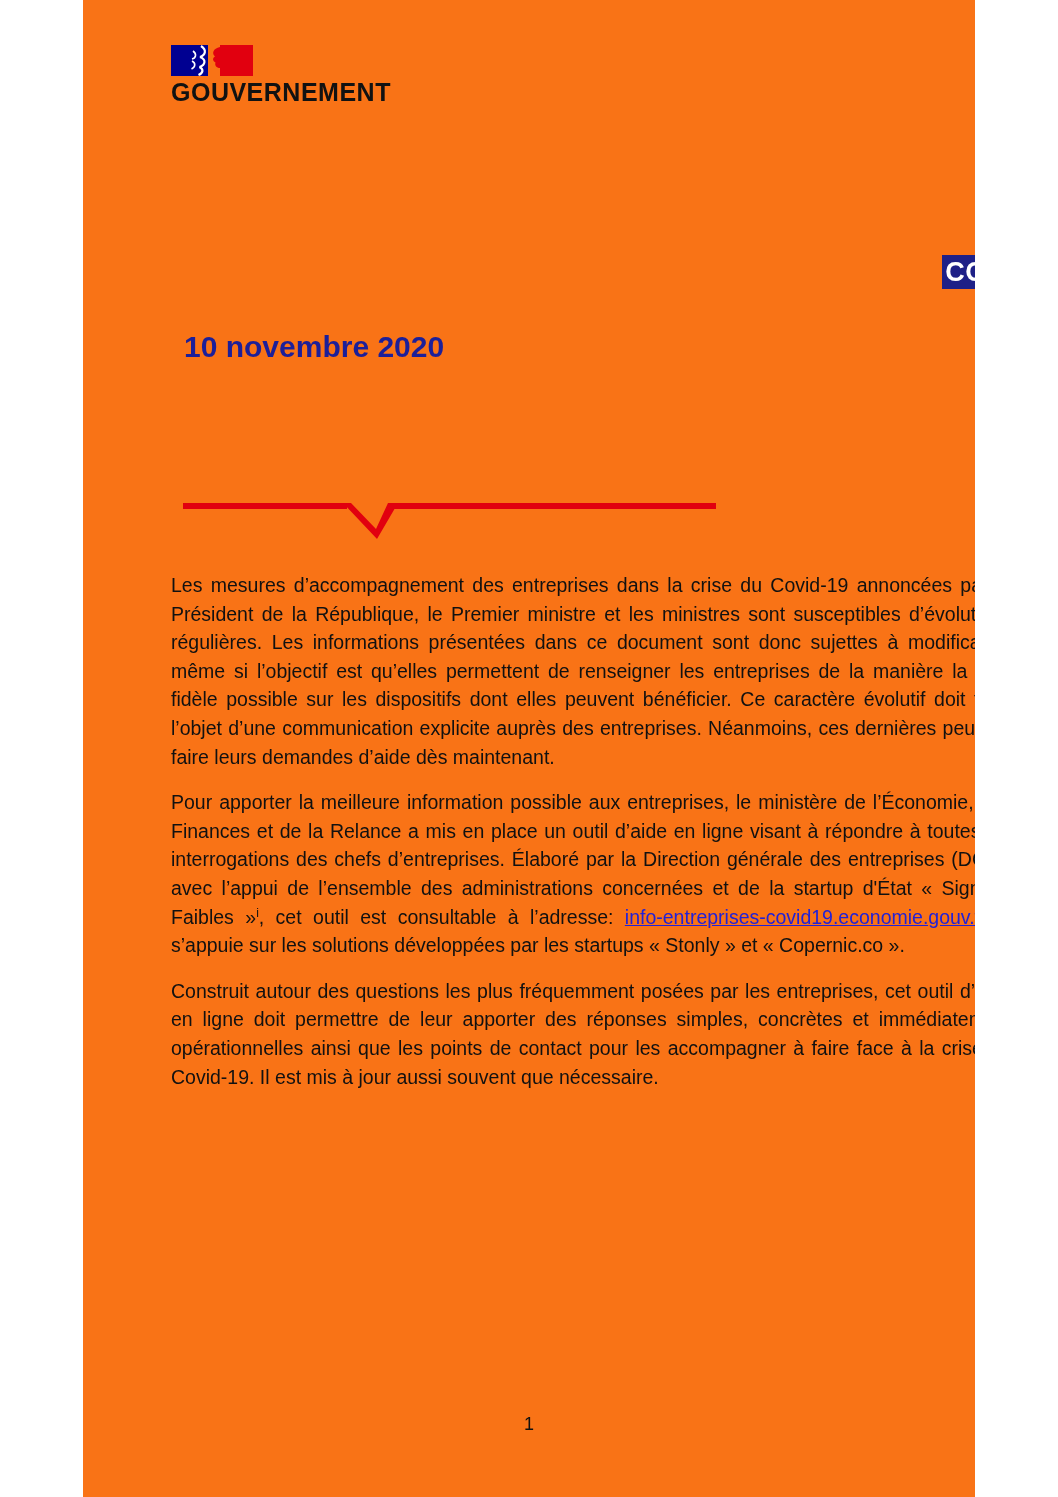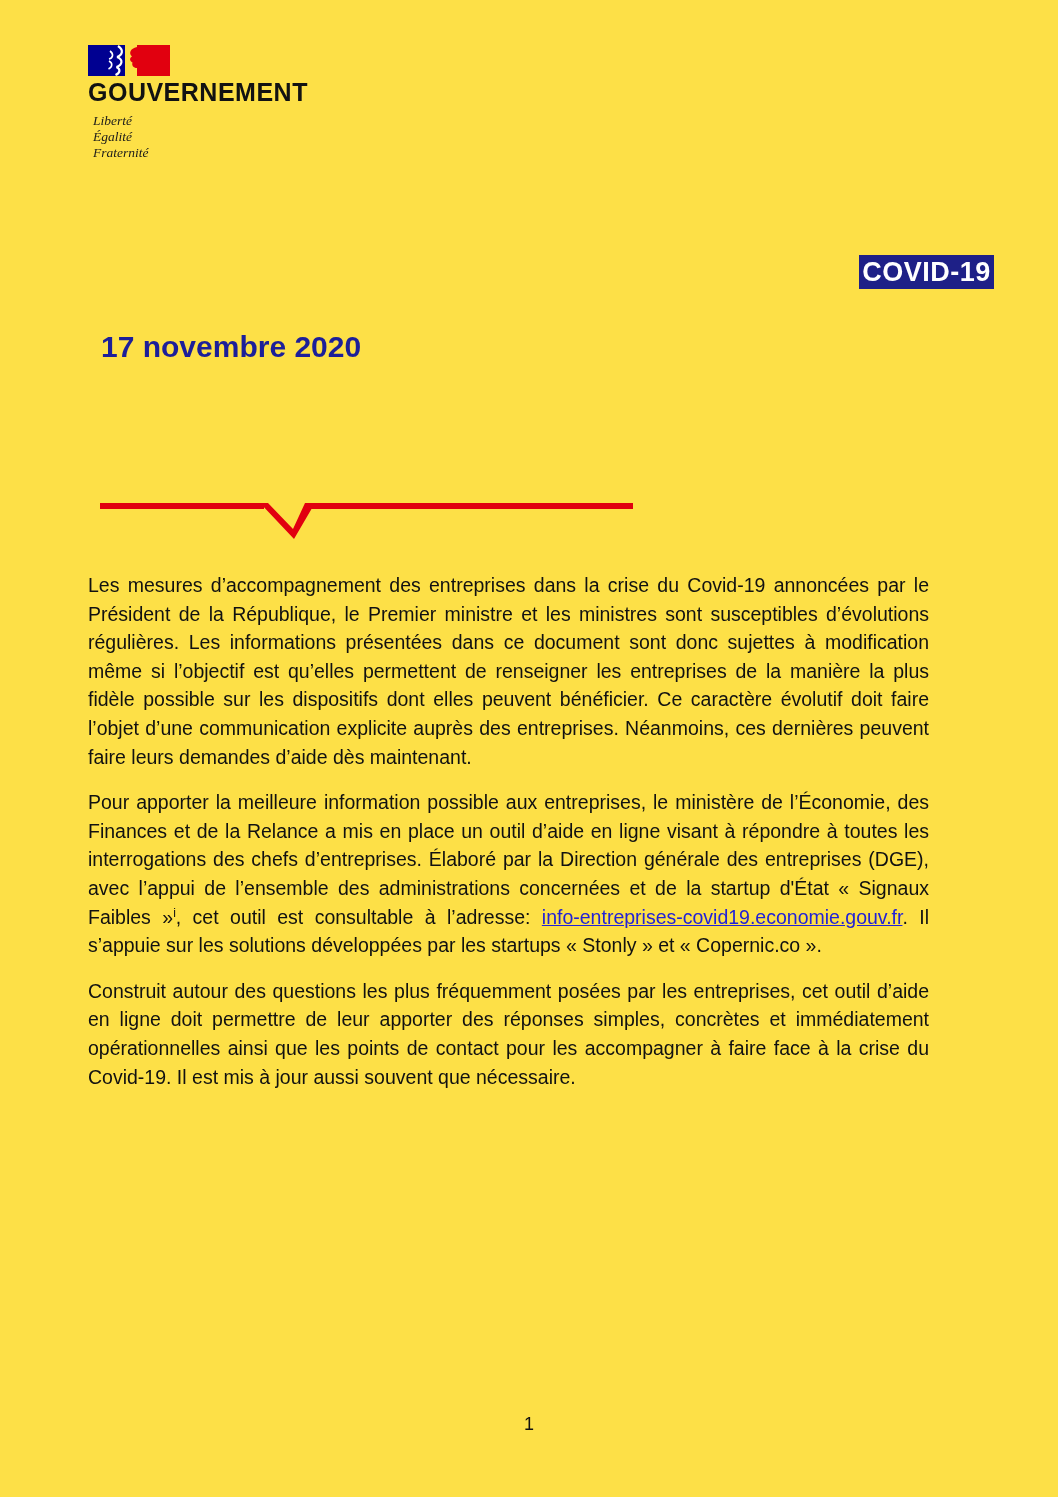--- a/index.html
+++ b/index.html
@@ -1,22 +1,22 @@
 <!DOCTYPE html>
 <html><head>
 <meta charset="utf-8">
 <style>
   * { box-sizing: border-box; }
   html, body { margin: 0; padding: 0; background: #ffffff; }
   .page {
     position: relative;
-    width: 1058px;
+    width: 892px;
     height: 1497px;
     margin: 0 auto;
-    background: #fde047;
+    background: #f97316;
     font-family: "Liberation Sans", sans-serif;
     overflow: hidden;
   }
 
   
   .logo-block {
     position: absolute;
     left: 88px;
     top: 45px;
   }
@@ -128,31 +128,26 @@
 
       <path d="M49 2 C42 3.5 40.5 8.5 44 11.5 C40.5 13.5 42.5 16.5 44.5 17.5 C43.5 20.5 45.5 23 49 23 Z" fill="#e1000f"></path>
 
       <path d="M30 1 C36 5 34.5 10 29 12" stroke="#ffffff" stroke-width="2.2" fill="none"></path>
       <path d="M29 12 C35.5 14.5 34.5 20 28.5 22" stroke="#ffffff" stroke-width="2.2" fill="none"></path>
       <path d="M28.5 22 C33 24.5 32 28 27.5 30" stroke="#ffffff" stroke-width="2.2" fill="none"></path>
       <path d="M22 6 C26 9 25 13 21 14" stroke="#ffffff" stroke-width="1.6" fill="none"></path>
       <path d="M21 16 C25 18 24.5 22 20.5 24" stroke="#ffffff" stroke-width="1.6" fill="none"></path>
     </svg>
     <div class="wordmark">GOUVERNEMENT</div>
-    <div class="motto">
-      <span>Liberté</span>
-      <span>Égalité</span>
-      <span>Fraternité</span>
-    </div>
   </div>
 
   <div class="covid-badge">COVID-19</div>
 
   <div class="title-block">
-    <div class="doc-subtitle">17 novembre 2020</div>
+    <div class="doc-subtitle">10 novembre 2020</div>
   </div>
 
   <svg class="title-rule" width="533" height="40" viewBox="0 0 533 40" aria-hidden="true">
     <rect x="0" y="2" width="164" height="6" fill="#e1000f"></rect>
     <rect x="208" y="2" width="325" height="6" fill="#e1000f"></rect>
     <path d="M160 2 L168 2 L193 28 L205 2 L215 2 L194 38 Z" fill="#e1000f"></path>
   </svg>
 
   <div class="content">
     <p>Les mesures d’accompagnement des entreprises dans la crise du Covid-19 annoncées par le Président de la République, le Premier ministre et les ministres sont susceptibles d’évolutions régulières. Les informations présentées dans ce document sont donc sujettes à modification même si l’objectif est qu’elles permettent de renseigner les entreprises de la manière la plus fidèle possible sur les dispositifs dont elles peuvent bénéficier. Ce caractère évolutif doit faire l’objet d’une communication explicite auprès des entreprises. Néanmoins, ces dernières peuvent faire leurs demandes d’aide dès maintenant.</p>

